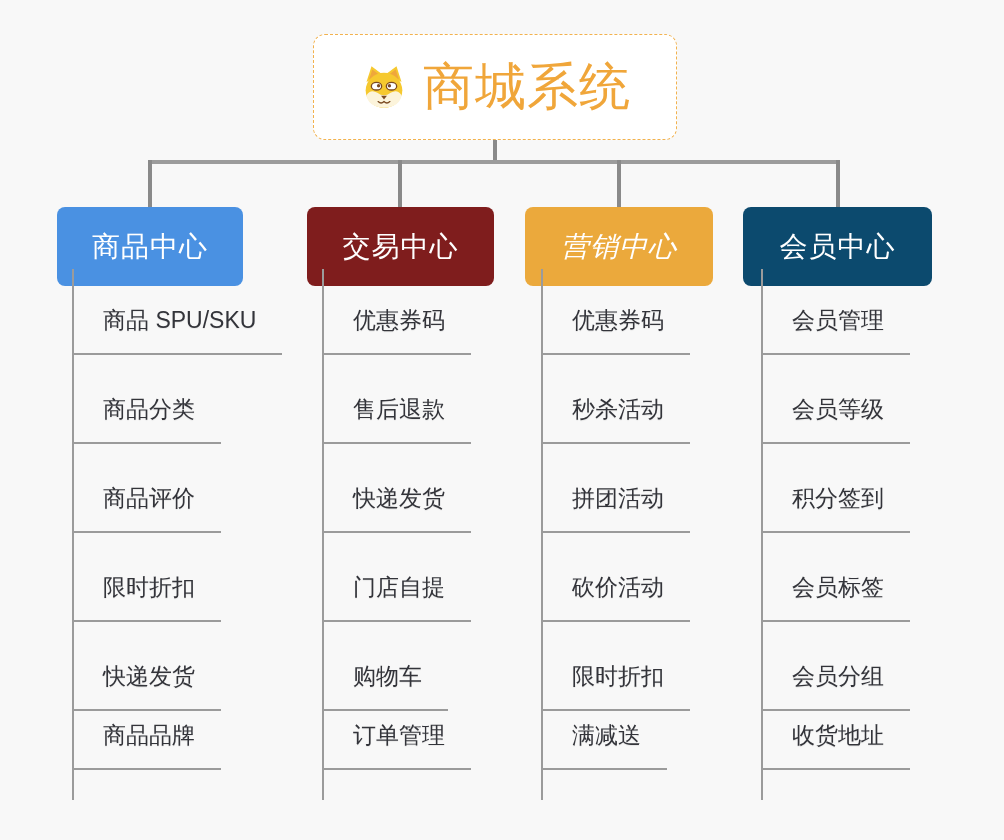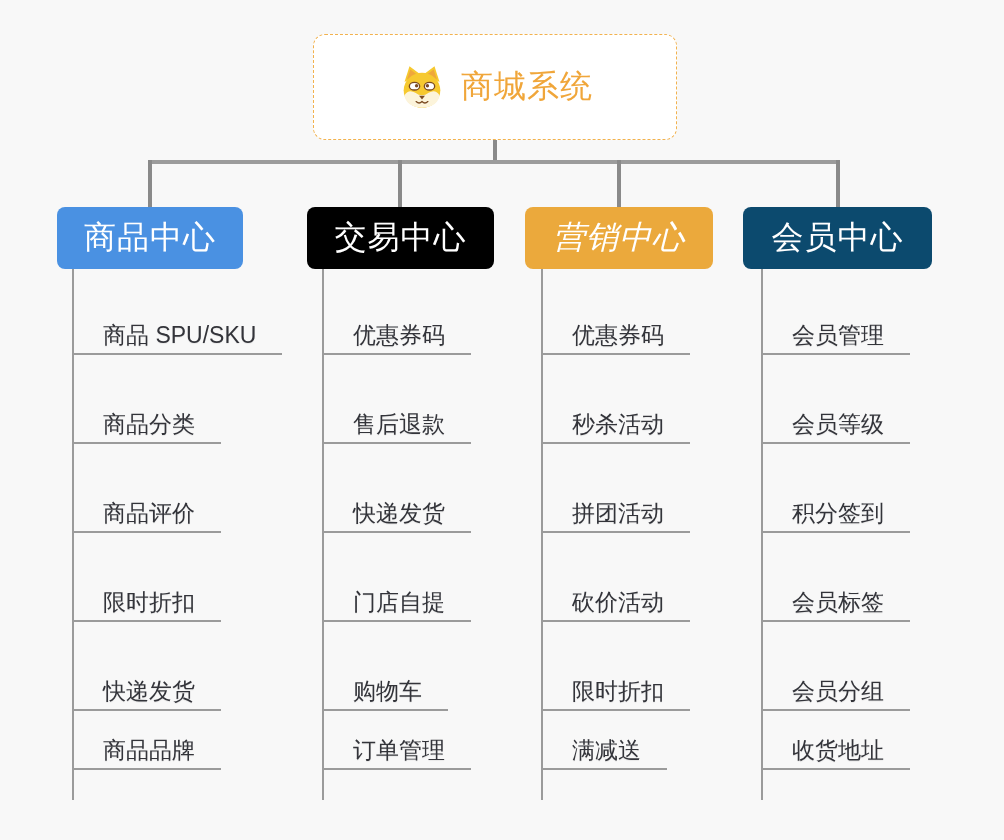--- a/index.html
+++ b/index.html
@@ -8,48 +8,48 @@
     background:#F8F8F8;
     font-family:"Liberation Sans","DejaVu Sans",sans-serif;
   }
   
   .root{
     position:absolute;left:313px;top:34px;width:364px;height:106px;
     background:#FFFFFF;border:1px dashed #F2B24E;border-radius:12px;
     display:flex;align-items:center;justify-content:center;gap:14px;
     box-sizing:border-box;
   }
-  .root-label{font-size:32px;letter-spacing:1px;color:#F0A63A;white-space:nowrap;}
+  .root-label{font-size:51px;letter-spacing:1px;color:#F0A63A;white-space:nowrap;}
   .dog{width:50px;height:50px;flex:0 0 auto;}
   
   .vline,.hline{position:absolute;background:#8A8A8A;}
   .hline{background:#9C9C9C;}
   .root-drop{left:493px;top:140px;width:4px;height:22px;}
   .bus{left:148px;top:160px;width:692px;height:4px;border-radius:2px;}
   .drop{top:160px;width:4px;height:48px;}
   .d1{left:148px}.d2{left:398px}.d3{left:617px}.d4{left:836px}
   
   .branch{
-    position:absolute;top:207px;height:62px;border-radius:8px;
+    position:absolute;top:207px;height:79px;border-radius:8px;
     display:flex;align-items:center;justify-content:center;
-    color:#FFFFFF;font-size:32px;letter-spacing:1px;white-space:nowrap;
+    color:#FFFFFF;font-size:28px;letter-spacing:1px;white-space:nowrap;
     box-sizing:border-box;
   }
   .b1{left:57px;width:186px}
   .b2{left:307px;width:187px}
   .b3{left:525px;width:188px}
   .b4{left:743px;width:189px}
   
   .spine{position:absolute;top:269px;width:2px;height:531px;background:#9B9B9B;}
   .s1{left:72px}.s2{left:322px}.s3{left:541px}.s4{left:761px}
   
   .leaf{
     position:absolute;height:38px;box-sizing:border-box;
     display:flex;align-items:flex-end;
-    padding:0 26px 5px 30px;
+    padding:0 26px 20px 30px;
     border-bottom:2px solid #9B9B9B;
     font-size:23px;line-height:1.1;color:#33343A;white-space:nowrap;
     text-shadow:0 1px 1px rgba(0,0,0,0.07);
   }
   .c1{left:73px}.c2{left:323px}.c3{left:542px}.c4{left:762px}
   .r0{top:317px}.r1{top:406px}.r2{top:495px}.r3{top:584px}.r4{top:673px}.r5{top:732px}
 </style>
 </head>
 <body>
 
@@ -72,21 +72,21 @@
     <ellipse cx="39" cy="27" rx="6.2" ry="4.6" fill="#FFFFFF" stroke="#7A4A21" stroke-width="1.6"></ellipse>
     <circle cx="23.5" cy="26.5" r="2" fill="#7A4A21"></circle>
     <circle cx="36.5" cy="26.5" r="2" fill="#7A4A21"></circle>
     <path d="M26.5,38.5 h7 l-3.5,4.5 Z" fill="#7A4A21"></path>
     <path d="M23,45.5 q3.5,3.5 7,0 q3.5,3.5 7,0" fill="none" stroke="#7A4A21" stroke-width="1.6" stroke-linecap="round"></path>
   </svg>
   <span class="root-label" style="color: rgb(240, 166, 58);">商城系统</span>
 </div>
 
 <div class="branch b1" style="background-color: rgb(74, 145, 226);">商品中心</div>
-<div class="branch b2" style="background-color: #000000;">交易中心</div>
+<div class="branch b2" style="background-color: #7f1d1d;">交易中心</div>
 <div class="branch b3" style="background-color: rgb(235, 169, 60); font-style: italic;">营销中心</div>
 <div class="branch b4" style="background-color: #0c4a6e;">会员中心</div>
 
 <div class="spine s1"></div>
 <div class="spine s2"></div>
 <div class="spine s3"></div>
 <div class="spine s4"></div>
 
 <div class="leaf c1 r0">商品 SPU/SKU</div>
 <div class="leaf c1 r1">商品分类</div>

